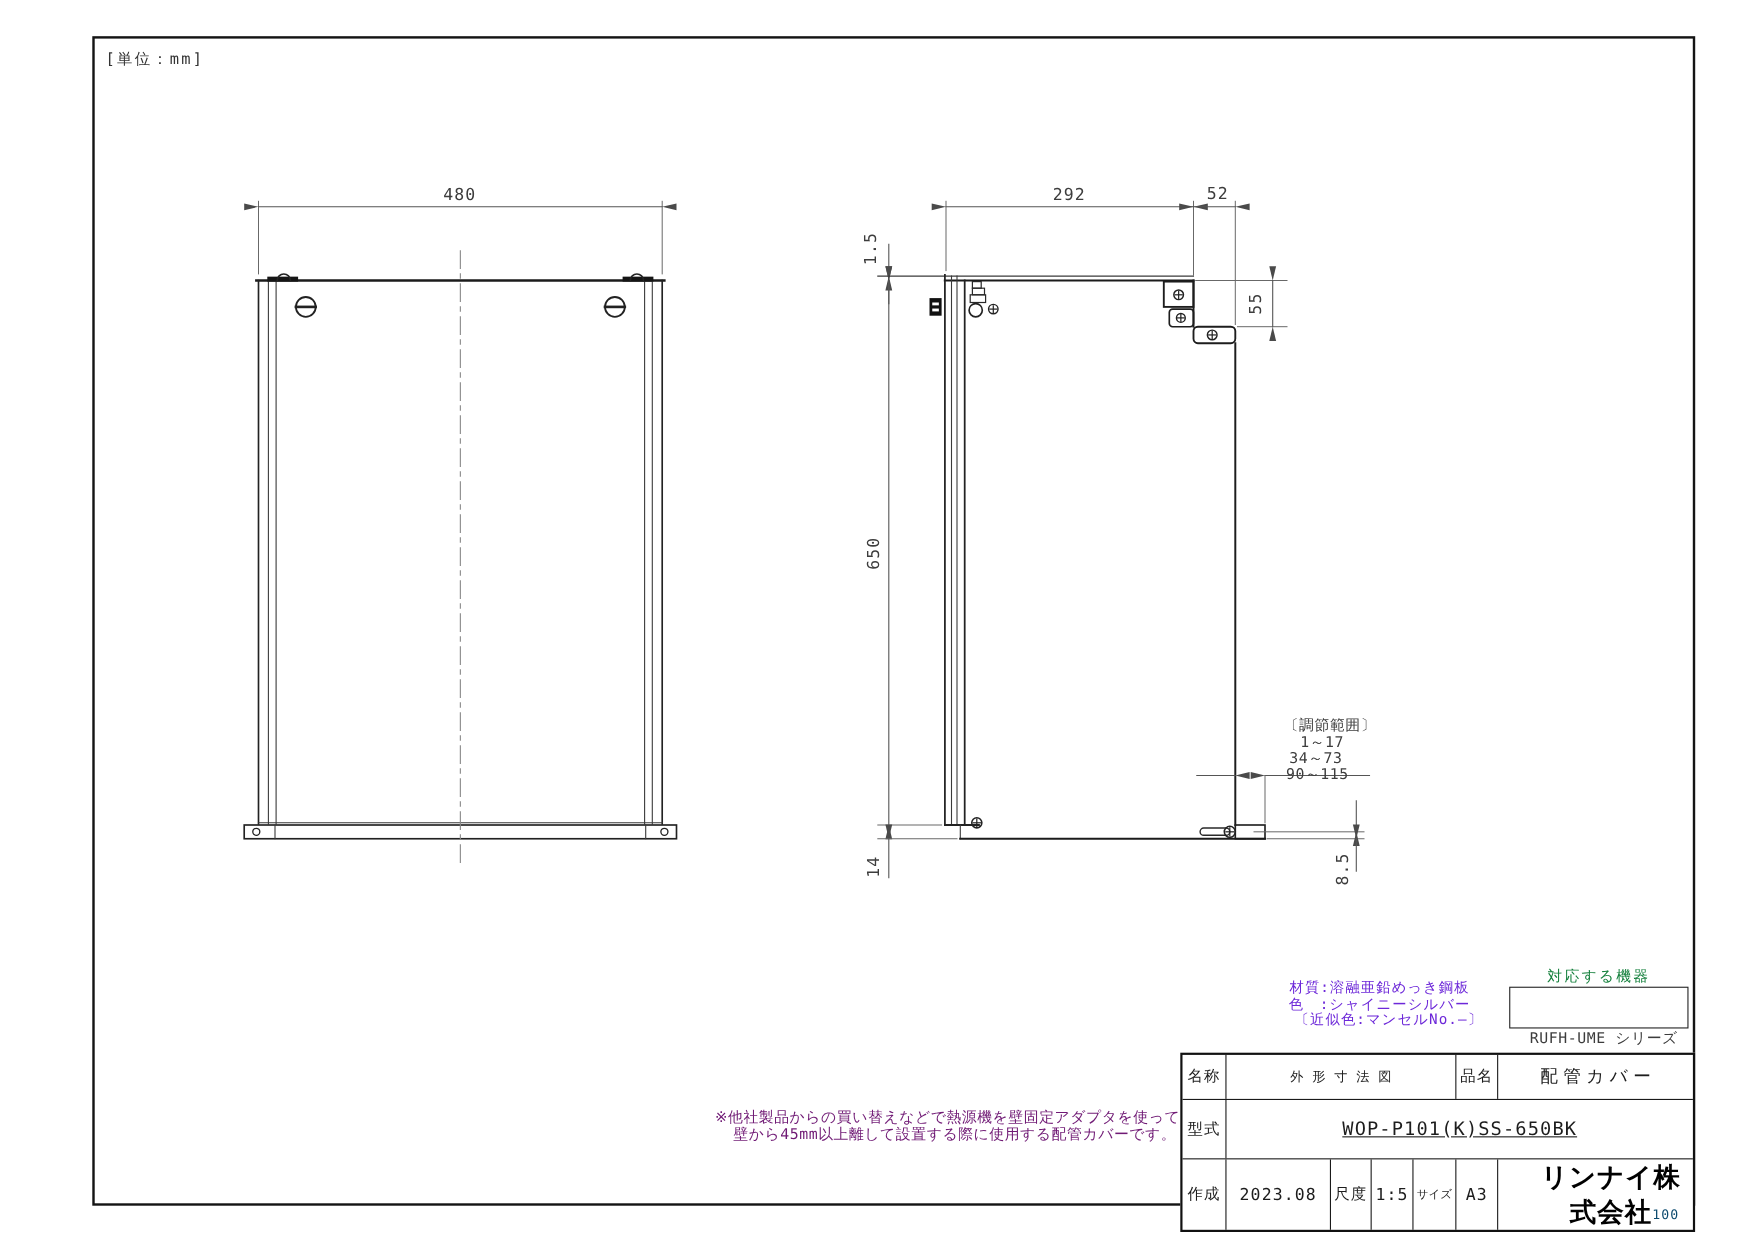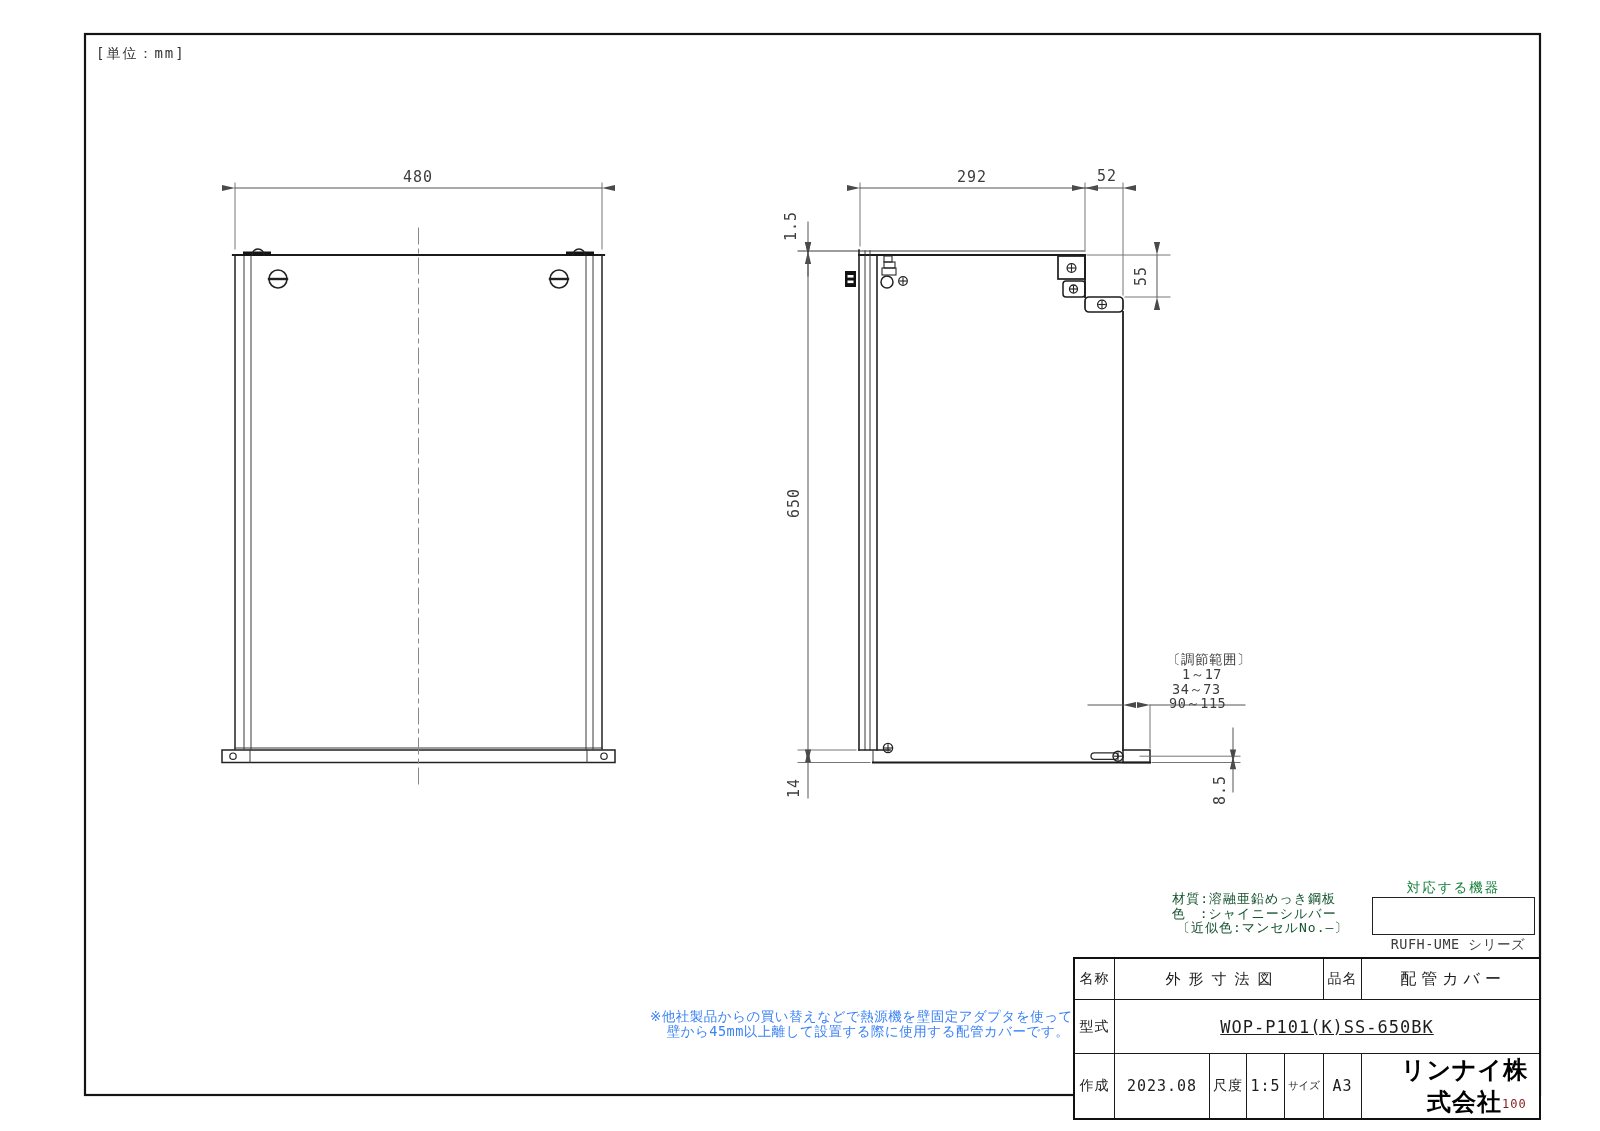--- a/index.html
+++ b/index.html
@@ -10,49 +10,49 @@
   svg.drawing { position:absolute; left:0; top:0; }
   svg.drawing text {
     fill:#3d3d3d; font-family:"DejaVu Sans Mono","DejaVu Sans",monospace;
   }
   .dim { font-size:15px; letter-spacing:1px; }
   .adj { font-size:13.5px; letter-spacing:0.5px; }
 
   .overlay { position:absolute; color:#383838;text-align:center; }
   .unit-label { left:96px; top:45px; font-size:14px; letter-spacing:2px; color:#333; }
 
-  .material { left:1160px; top:892px; font-size:13px; line-height:14.5px; letter-spacing:1px; color:#14532d; }
+  .material { left:1160px; top:892px; font-size:13px; line-height:14.5px; letter-spacing:1px; color:#6d28d9; }
   .material .indent { padding-left:17px; }
 
   .compat-title { left:1372px; top:879px; width:163px; text-align:center; font-size:13.5px; letter-spacing:2px; color:#15803d; }
   .compat-box {
     left:1372px; top:897px; width:163px; height:38px; box-sizing:border-box;
     border:1.8px solid #222; font-size:13.5px; line-height:17px; letter-spacing:0.5px;
     padding:4px 0 0 9px; color:#3c3c3c; white-space:pre;
   }
 
-  .usage-note { left:650px; top:1009px; font-size:13.5px; line-height:15px; letter-spacing:0.5px; color:#3b82f6; }
+  .usage-note { left:650px; top:1009px; font-size:13.5px; line-height:15px; letter-spacing:0.5px; color:#701a75; }
   .usage-note .indent { padding-left:13px; }
 
-  .page-num { left:1502px; top:1097px; font-size:12px; letter-spacing:1px; color:#7f1d1d; }
+  .page-num { left:1502px; top:1097px; font-size:12px; letter-spacing:1px; color:#0c4a6e; }
 
   .title-block {
     left:1073px; top:957px; width:468px; height:163px; box-sizing:border-box;
     border:2px solid #111; background:#fff; display:flex; flex-direction:column; color:#1d1d1d;
   }
   .tb-row { display:flex; box-sizing:border-box; }
   .tb-row + .tb-row { border-top:1.6px solid #1a1a1a; }
   .tb-cell {
     box-sizing:border-box; border-right:1.6px solid #1a1a1a;
     display:flex; align-items:center; justify-content:center; overflow:hidden;
   }
   .tb-cell.last { border-right:none; }
   .tb-label { font-size:14px; letter-spacing:1px; }
   .tb-label-small { font-size:10.5px; letter-spacing:0; }
-  .tb-name-value { font-size:15px; letter-spacing:8px; text-indent:8px; }
+  .tb-name-value { font-size:12px; letter-spacing:8px; text-indent:8px; }
   .tb-item-value { font-size:16px; letter-spacing:5px; text-indent:5px; }
   .tb-model-value { font-size:17px; letter-spacing:1px;text-decoration:underline; }
   .tb-plain { font-size:15px; letter-spacing:1px; }
   .tb-company {
     font-family:"DejaVu Sans","Liberation Sans",sans-serif;
     font-weight:bold; font-size:24px; letter-spacing:1px; color:#000;margin-left:28px;
   }
 </style>
 </head>
 <body>

